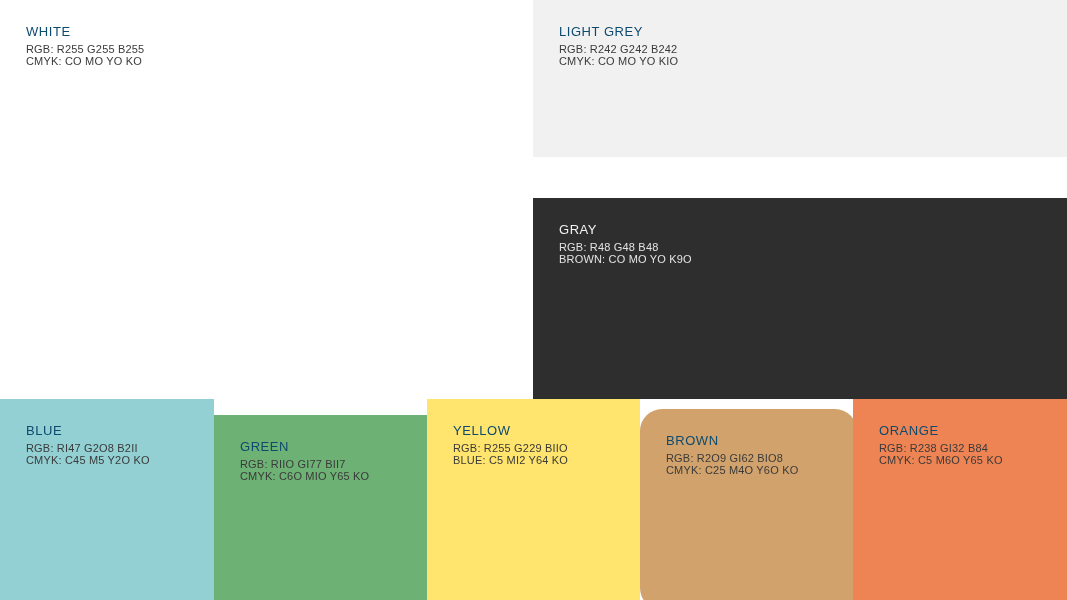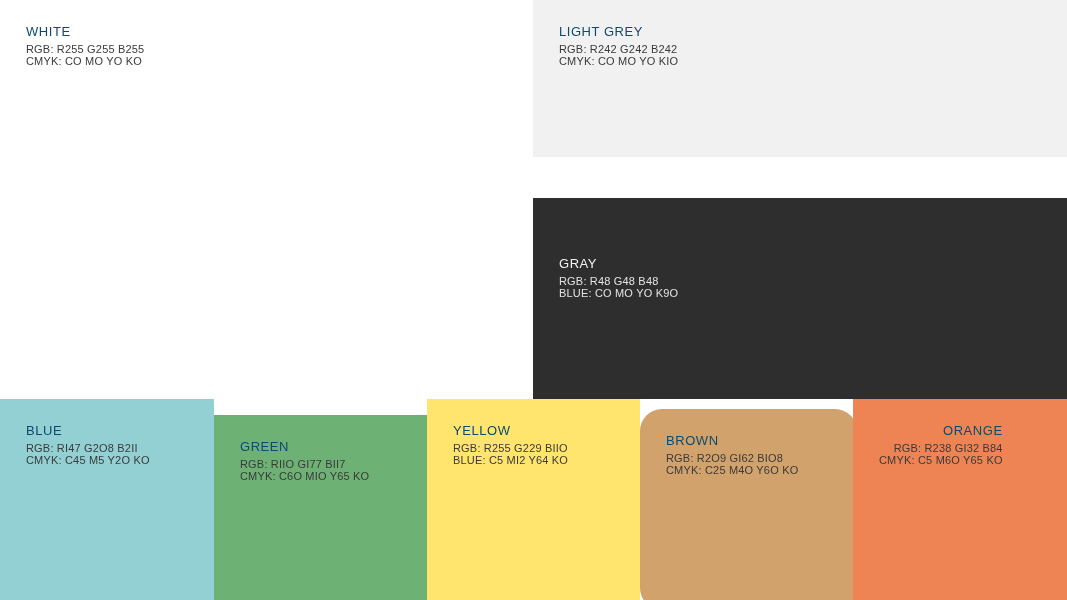--- a/index.html
+++ b/index.html
@@ -47,32 +47,32 @@
     font-size: 11px;
     font-weight: 400;
     letter-spacing: 0.18px;
     line-height: 11.5px;
     white-space: nowrap;
   }
 
   
   .text-dark  .swatch-name { color: #0c4a6e; }
   .text-dark  .swatch-spec { color: #3a3a3a; }
-  .text-light .swatch-name { color: #f2f2f2; margin-top: 34px; }
+  .text-light .swatch-name { color: #f2f2f2; }
   .text-light .swatch-spec { color: #e3e3e3; }
 
   
   #swatch-white      { left: 0px;   top: 0px;   width: 533px; height: 399px; }
   #swatch-light-grey { left: 533px; top: 0px;   width: 534px; height: 157px; }
   #swatch-gray       { left: 533px; top: 198px; width: 534px; height: 201px; }
   #swatch-blue       { left: 0px;   top: 399px; width: 214px; height: 201px; }
   #swatch-green      { left: 214px; top: 399px; width: 213px; height: 201px; margin-top: 16px; }
   #swatch-yellow     { left: 427px; top: 399px; width: 213px; height: 201px; }
   #swatch-brown      { left: 640px; top: 409px; width: 217px; height: 201px; border-radius: 22px; }
-  #swatch-orange     { left: 853px; top: 399px; width: 214px; height: 201px; text-align: right; }
+  #swatch-orange     { left: 853px; top: 399px; width: 214px; height: 201px; }
 </style>
 </head>
 <body style="background: rgb(255, 255, 255);">
 
 <div id="palette" style="width: 1067px; height: 600px;">
 
   <div class="swatch text-dark" id="swatch-white" style="background: rgb(255, 255, 255);">
     <div class="swatch-label">
       <span class="swatch-name">WHITE</span>
       <span class="swatch-spec">RGB: R255 G255 B255</span>
@@ -85,21 +85,21 @@
       <span class="swatch-name">LIGHT GREY</span>
       <span class="swatch-spec">RGB: R242 G242 B242</span>
       <span class="swatch-spec">CMYK: CO MO YO KIO</span>
     </div>
   </div>
 
   <div class="swatch text-light" id="swatch-gray" style="background: rgb(46, 46, 46);">
     <div class="swatch-label">
       <span class="swatch-name">GRAY</span>
       <span class="swatch-spec">RGB: R48 G48 B48</span>
-      <span class="swatch-spec">BLUE: CO MO YO K9O</span>
+      <span class="swatch-spec">BROWN: CO MO YO K9O</span>
     </div>
   </div>
 
   <div class="swatch text-dark" id="swatch-blue" style="background: rgb(147, 208, 211); padding-left: 20px;">
     <div class="swatch-label">
       <span class="swatch-name">BLUE</span>
       <span class="swatch-spec">RGB: RI47 G2O8 B2II</span>
       <span class="swatch-spec">CMYK: C45 M5 Y2O KO</span>
     </div>
   </div>

